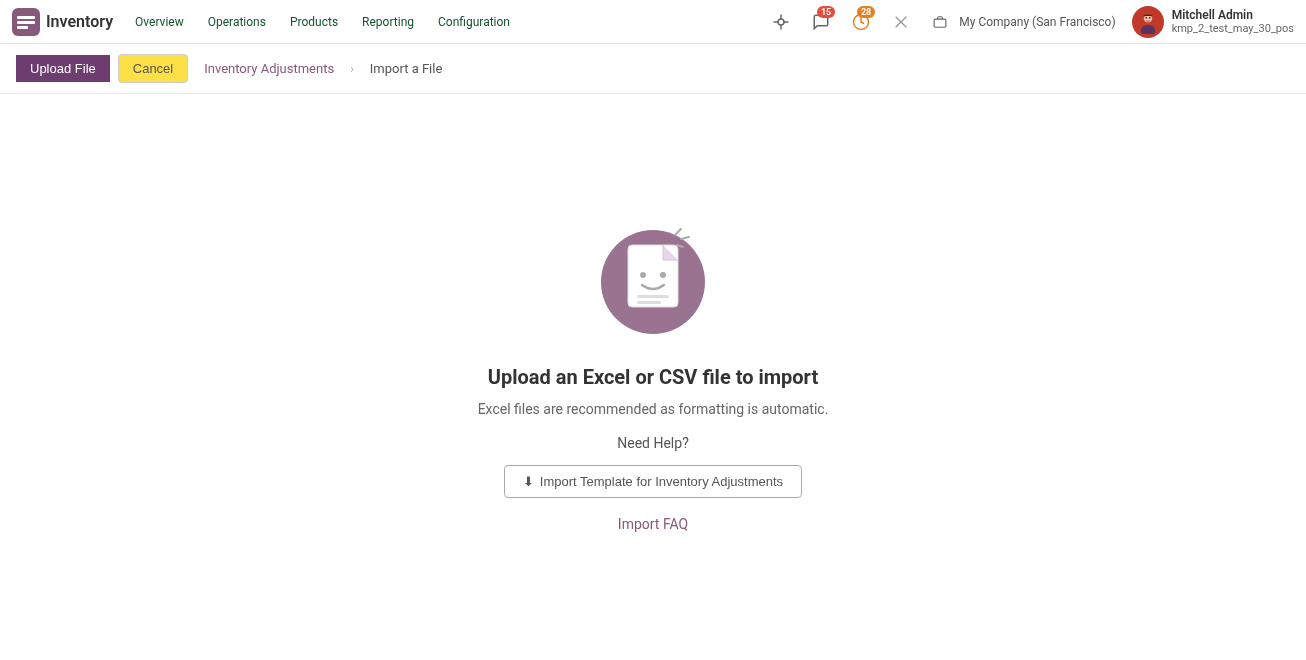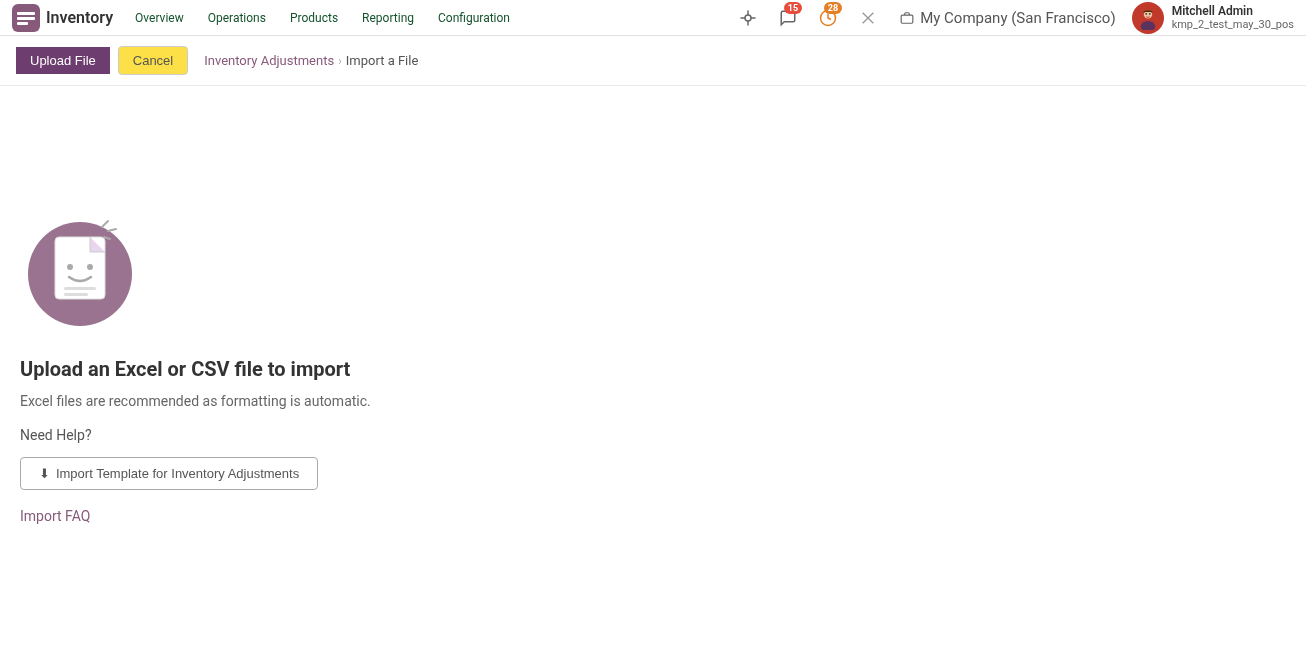--- a/index.html
+++ b/index.html
@@ -2,21 +2,21 @@
 <html><head>
   <meta charset="utf-8">
   <style>
     * { margin: 0; padding: 0; box-sizing: border-box; }
     body { font-family: -apple-system, BlinkMacSystemFont, 'Segoe UI', Roboto, sans-serif; background: #fff; color: #333; font-size: 14px; }
 
     
     .navbar {
       display: flex;
       align-items: center;
-      height: 36px;
+      height: 44px;
       background: #fff;
       border-bottom: 1px solid #e0e0e0;
       padding: 0 12px;
       gap: 4px;
     }
     .navbar-brand {
       display: flex;
       align-items: center;
       gap: 6px;
       margin-right: 8px;
@@ -68,26 +68,26 @@
       padding: 1px 4px;
       min-width: 16px;
       text-align: center;
     }
     .badge-orange {
       background: #e67e22;
     }
     .company-selector {
       display: flex;
       align-items: center;
-      gap: 6px;
+      gap: 12px;
       padding: 4px 8px;
       cursor: pointer;
       border-radius: 4px;
       color: #555;
-      font-size: 15px;
+      font-size: 12px;
     }
     .user-avatar {
       width: 32px;
       height: 32px;
       border-radius: 50%;
       overflow: hidden;
       cursor: pointer;
       background: #c0392b;
       display: flex;
       align-items: center;
@@ -130,37 +130,37 @@
       border-radius: 4px;
       padding: 6px 14px;
       font-size: 13px;
       cursor: pointer;
     }
 
     
     .breadcrumb {
       display: flex;
       align-items: center;
-      gap: 4px;
+      gap: 16px;
       font-size: 13px;
       margin-left: 8px;
     }
     .breadcrumb-link {
       color: #875a7b;
       cursor: pointer;
       font-size: 13px;
     }
     .breadcrumb-sep { color: #aaa; font-size: 12px; }
     .breadcrumb-current { color: #555; }
 
     
     .main-content {
       display: flex;
       flex-direction: column;
-      align-items: flex-start;
+      align-items: center;
       justify-content: center;
       padding: 60px 20px;
       min-height: calc(660px - 44px - 56px);
     }
 
     
     .illustration {
       width: 120px;
       height: 120px;
       margin-bottom: 28px;

